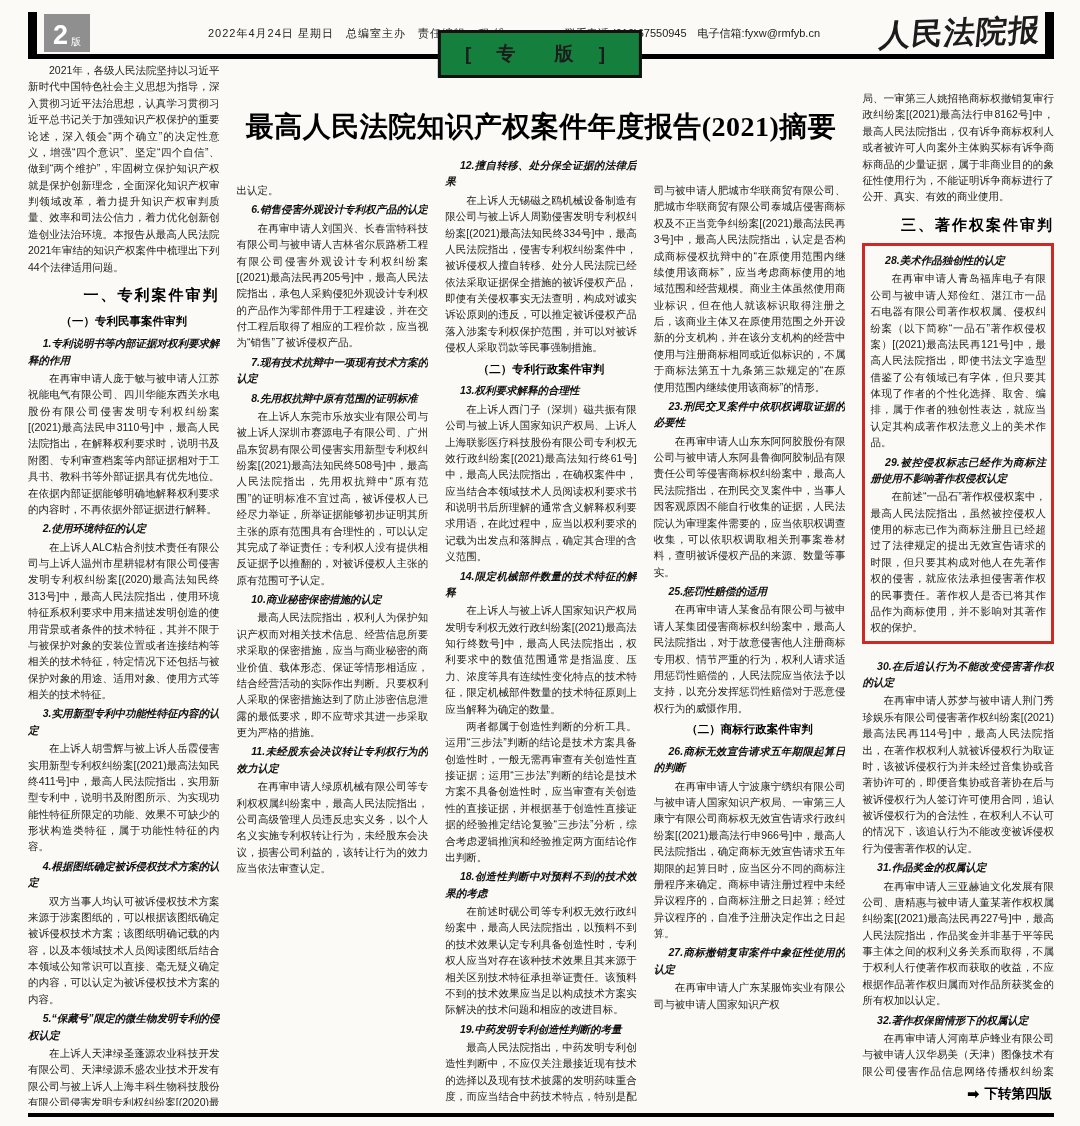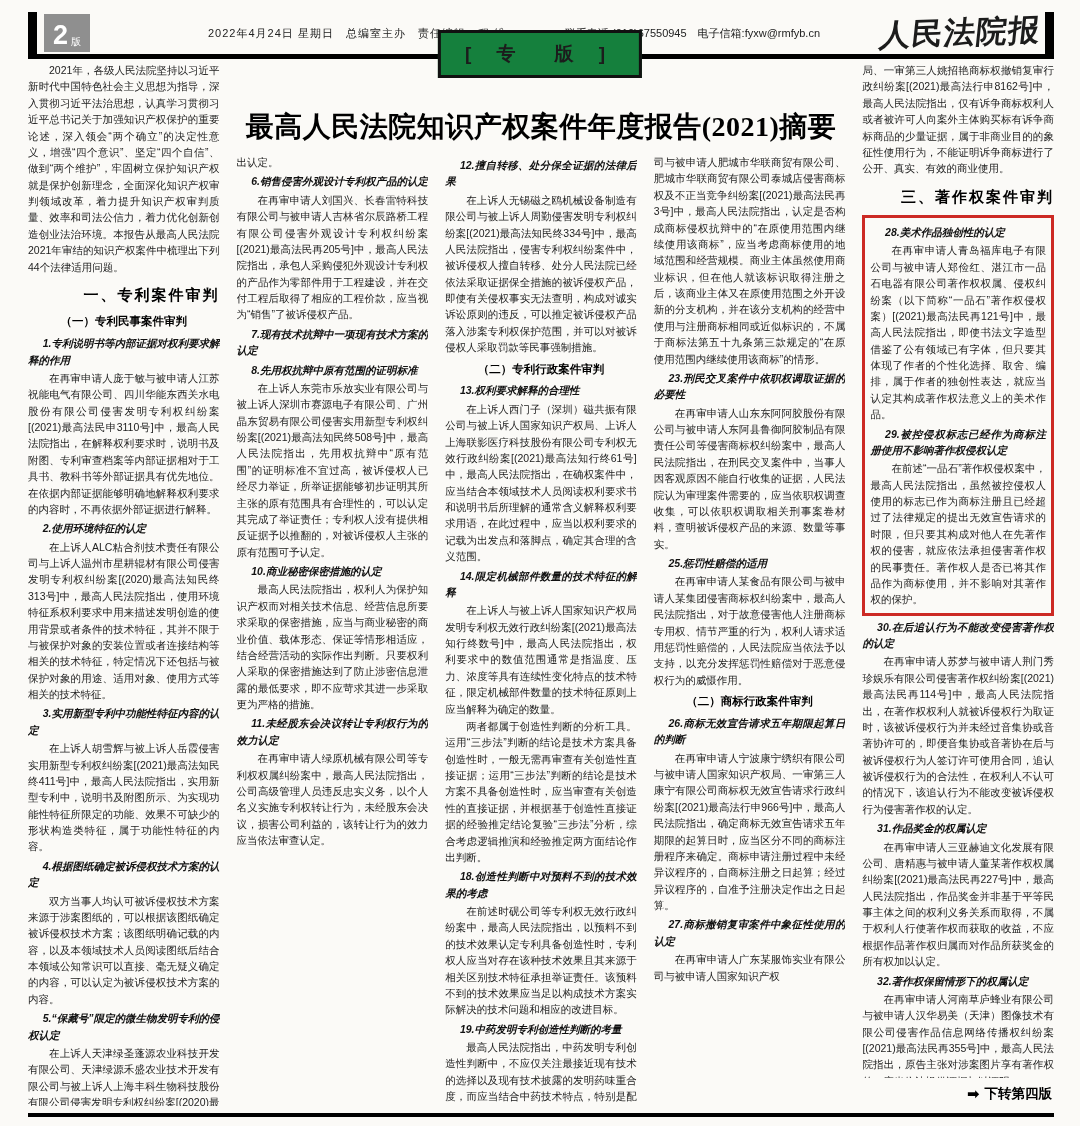--- a/index.html
+++ b/index.html
@@ -53,26 +53,26 @@
     white-space:nowrap; padding-bottom:8px; color:#000;
   }
   .col{ overflow:hidden; font-size:10.5px; line-height:1.56; text-align:justify; color:#222; }
   .col-1{ grid-column:1; grid-row:1/3; }
   .col-2{ grid-column:2; grid-row:2; }
   .col-3{ grid-column:3; grid-row:2; }
   .col-4{ grid-column:4; grid-row:2; }
   .col-5{ grid-column:5; grid-row:1/3; display:flex; flex-direction:column; }
   .col-5 .col-inner{ flex:1 1 auto; overflow:hidden; }
   .p{ text-indent:2em; margin-bottom:1px; }
-  .pc{ text-indent:0; margin-bottom:1px; }
+  .pc{ text-indent:0; margin-bottom:1px;margin-top:28px; }
   .h1{ font-size:15px; font-weight:bold; text-align:right; text-indent:0;
        letter-spacing:2px; margin:8px 0 7px; color:#000; }
   .h2{ font-size:11.5px; font-weight:bold; text-align:center; text-indent:0; margin:5px 0 4px; color:#000;font-family:Liberation Serif, serif; }
   .item{ font-weight:bold; font-style:italic; text-indent:1.4em; margin:3px 0 2px; color:#111; }
-  .redbox{ border:3px solid #cc2a24; padding:3px 5px 4px; margin:2px 0 3px; }
+  .redbox{ border:3px solid #cc2a24; padding:3px 5px 4px; margin:2px 0 14px; }
   .jump{
     flex:0 0 auto; display:flex; justify-content:flex-end; align-items:center; gap:5px;
     font-size:13.5px; font-weight:bold; padding:5px 2px 2px 0; color:#000;
   }
   .jump .arrow{ font-size:15px; line-height:1; }
   .bottom-rule{ position:absolute; left:28px; right:26px; bottom:9px; height:4px; background:#000; }
 </style>
 </head>
 <body>
 

